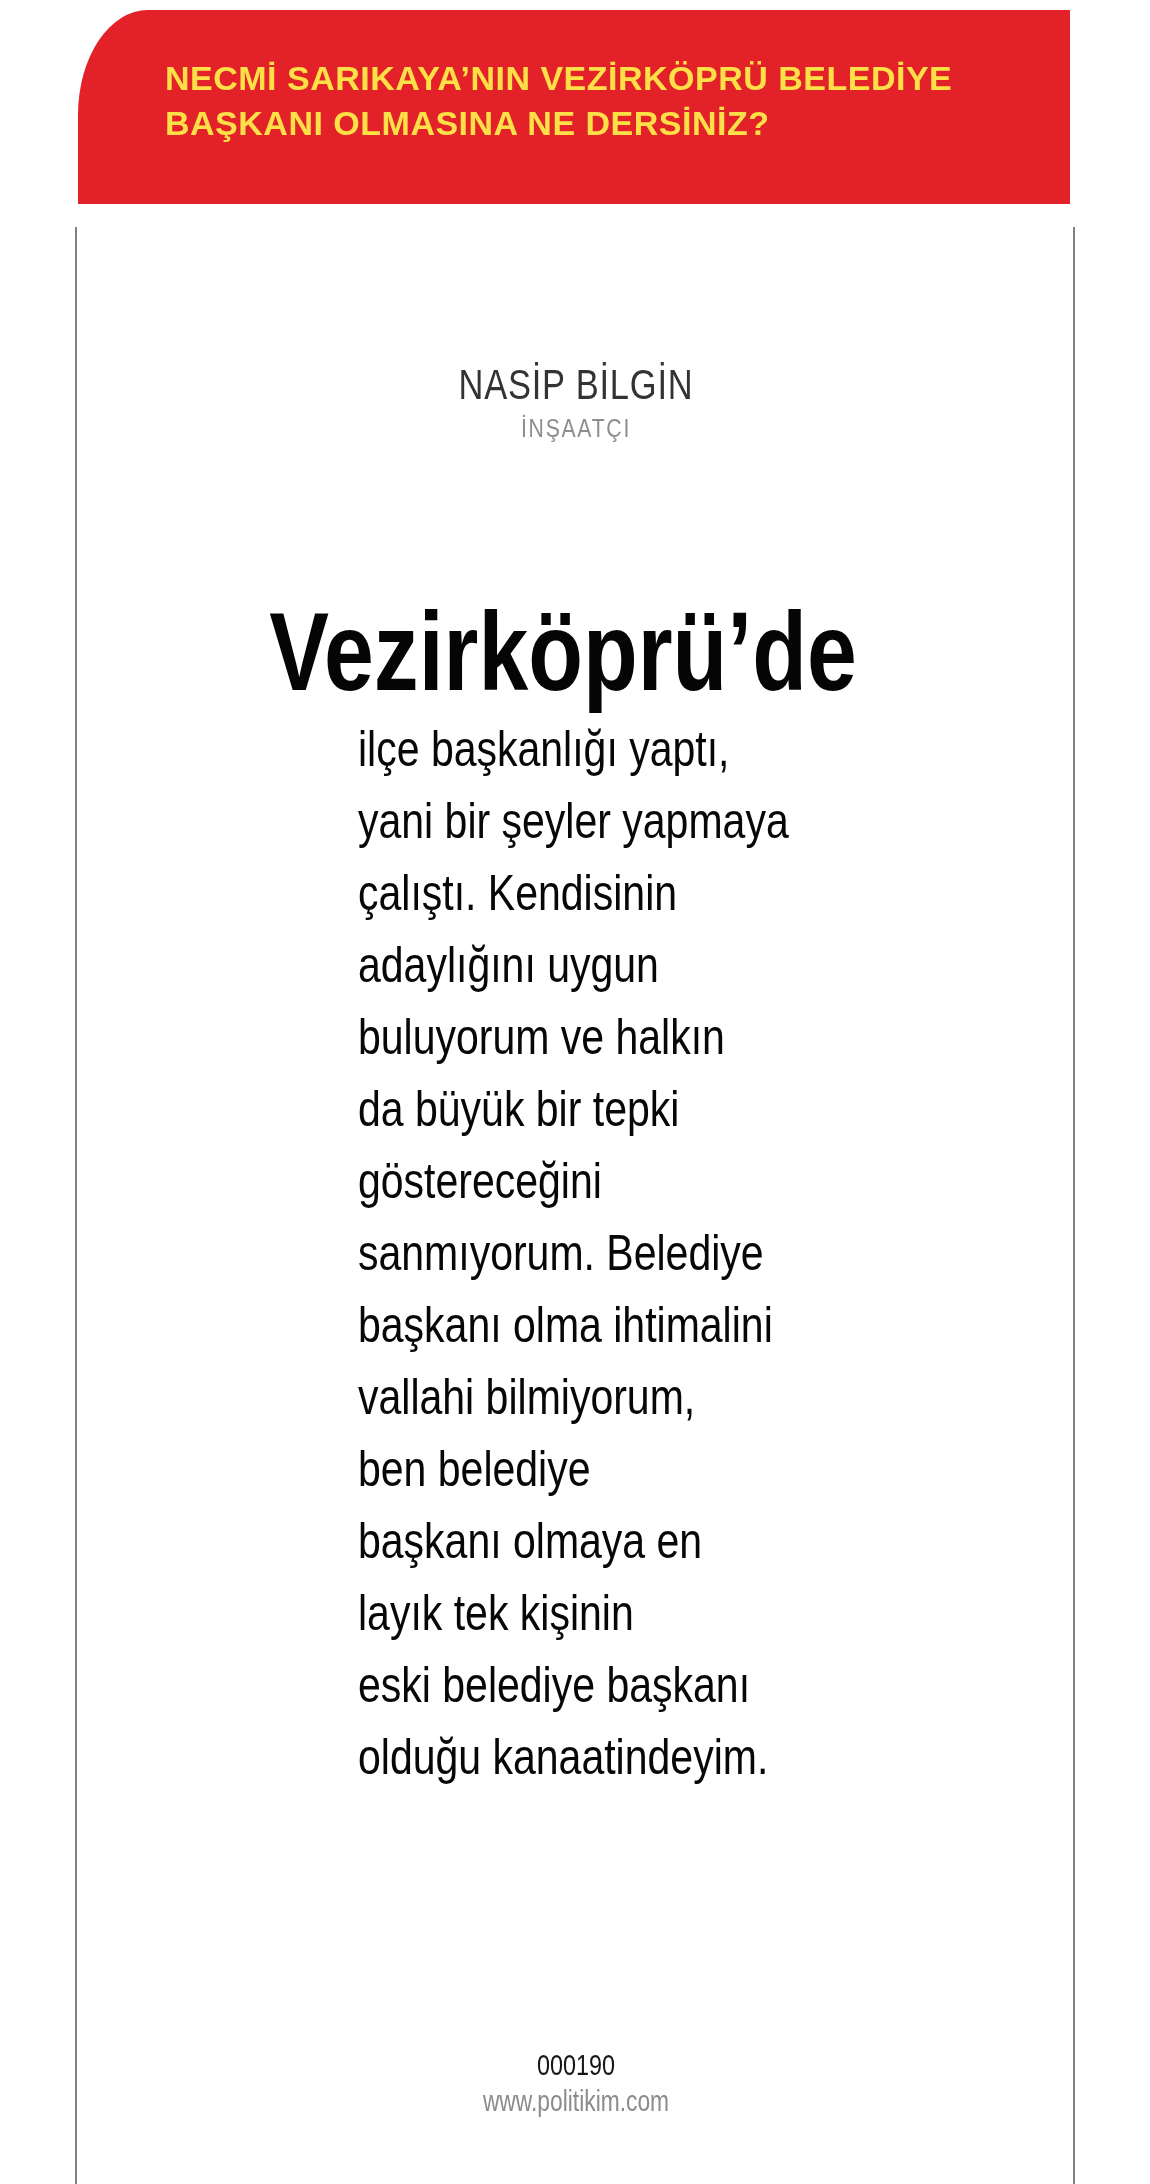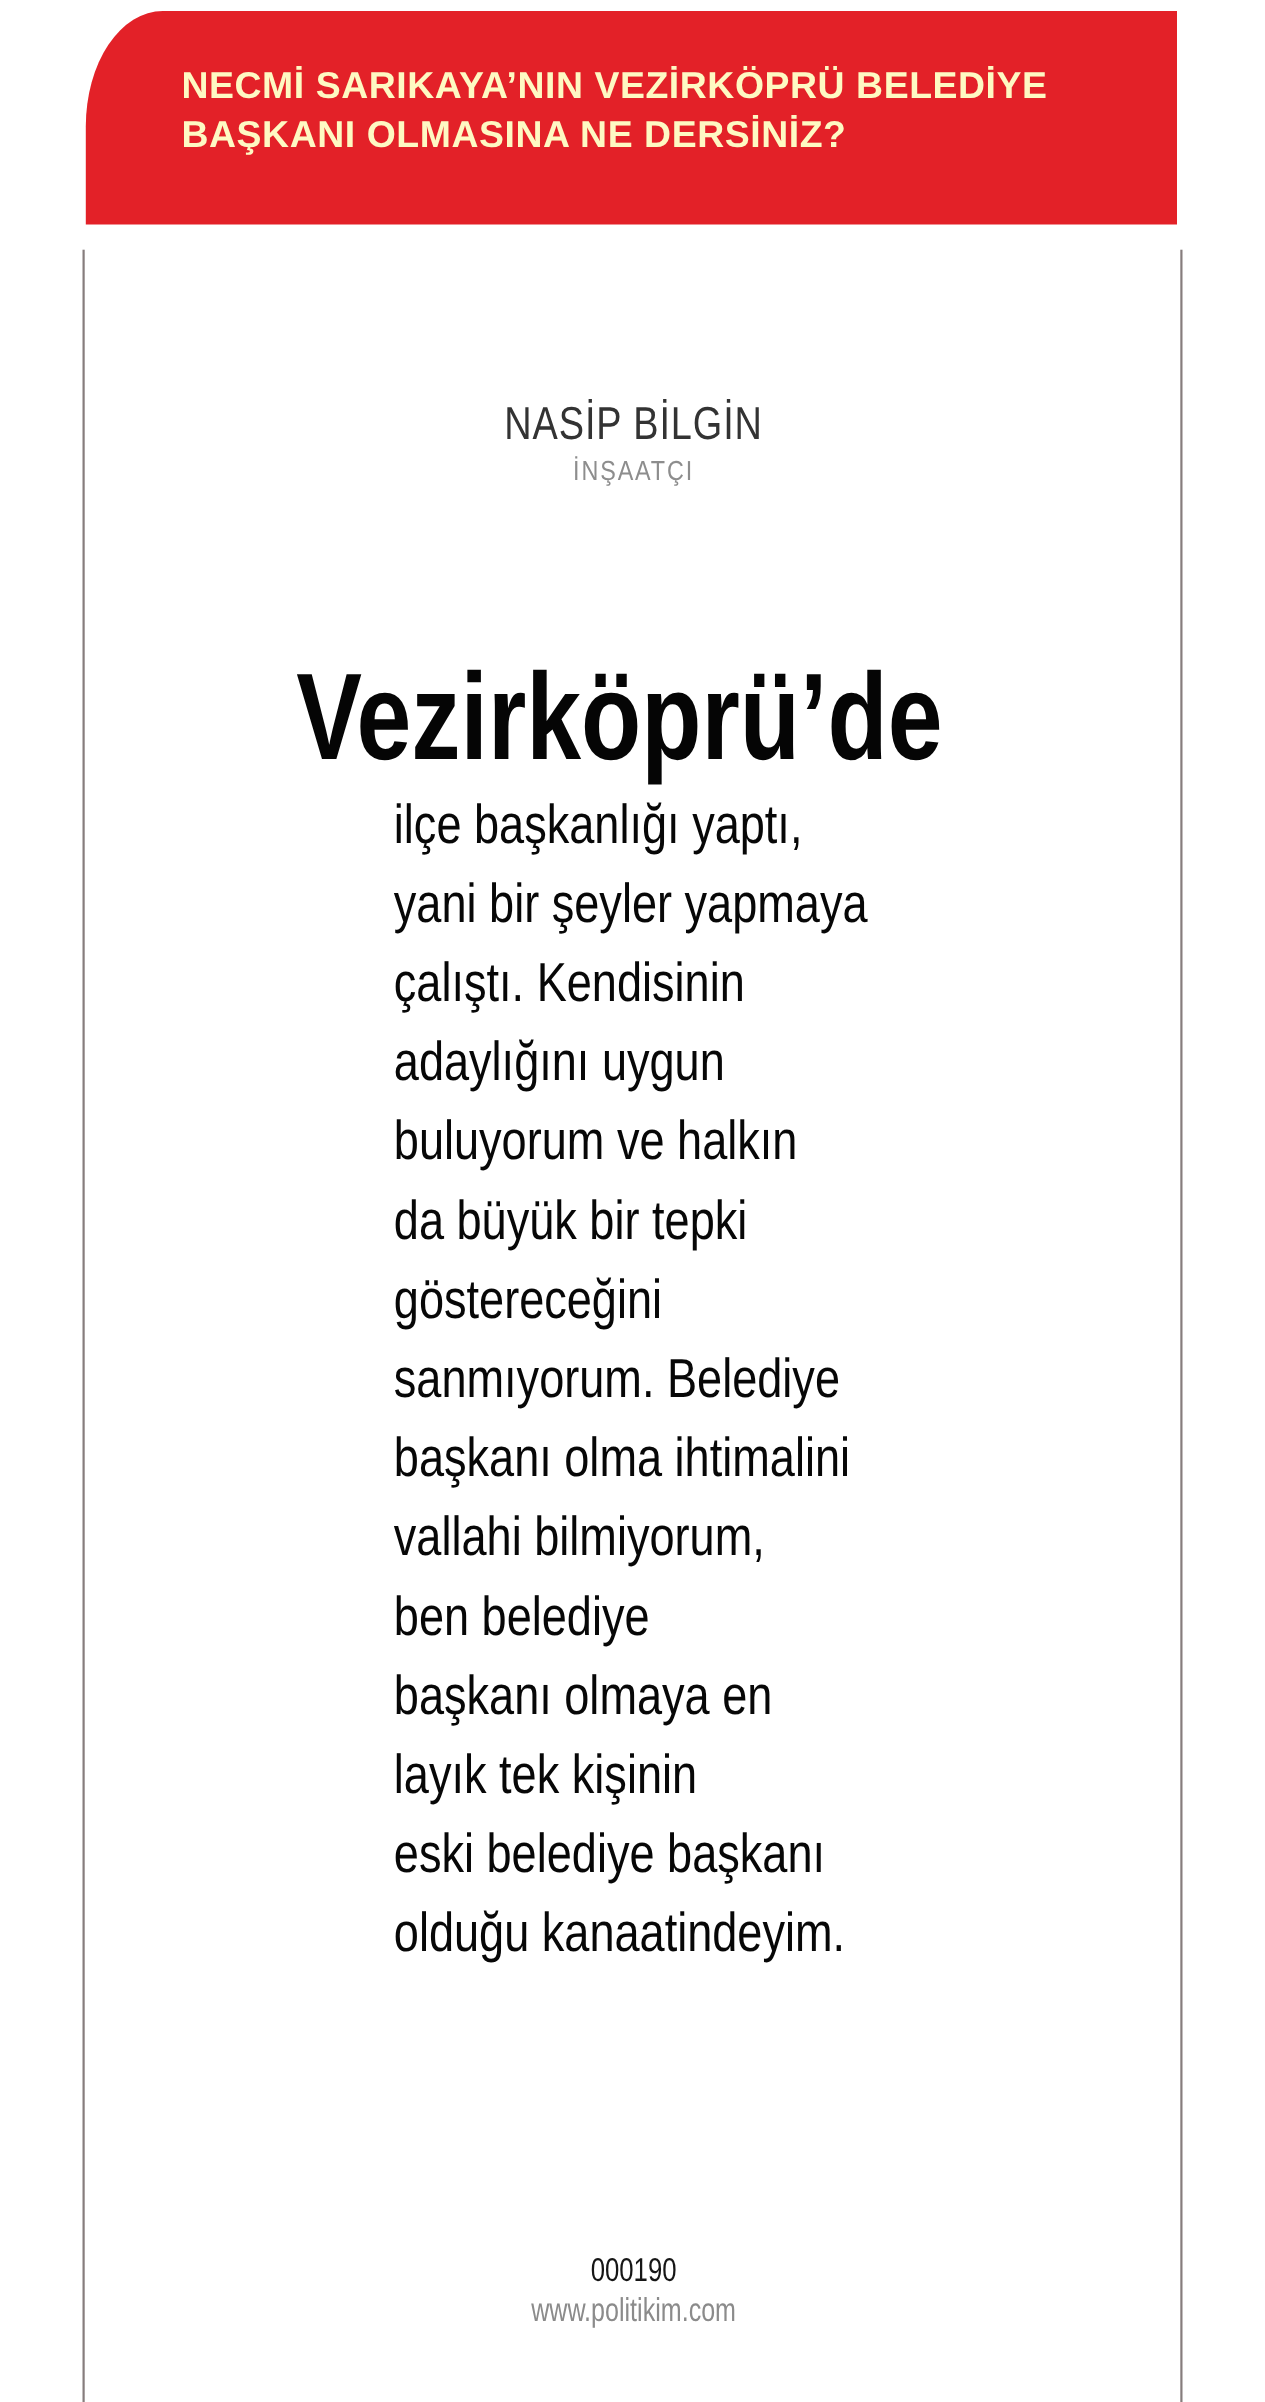--- a/index.html
+++ b/index.html
@@ -23,21 +23,21 @@
     width: 992px;
     height: 194px;
     background: #e32128;
     border-top-left-radius: 70px 105px;
     box-sizing: border-box;
   }
   .banner-question {
     position: absolute;
     left: 87px;
     top: 46px;
-    color: #fef9c3;
+    color: #fde047;
     font-size: 34px;
     line-height: 45px;
     font-weight: bold;
     white-space: pre-line;
     letter-spacing: 0.5px;
   }
 
   
   .card {
     position: absolute;

